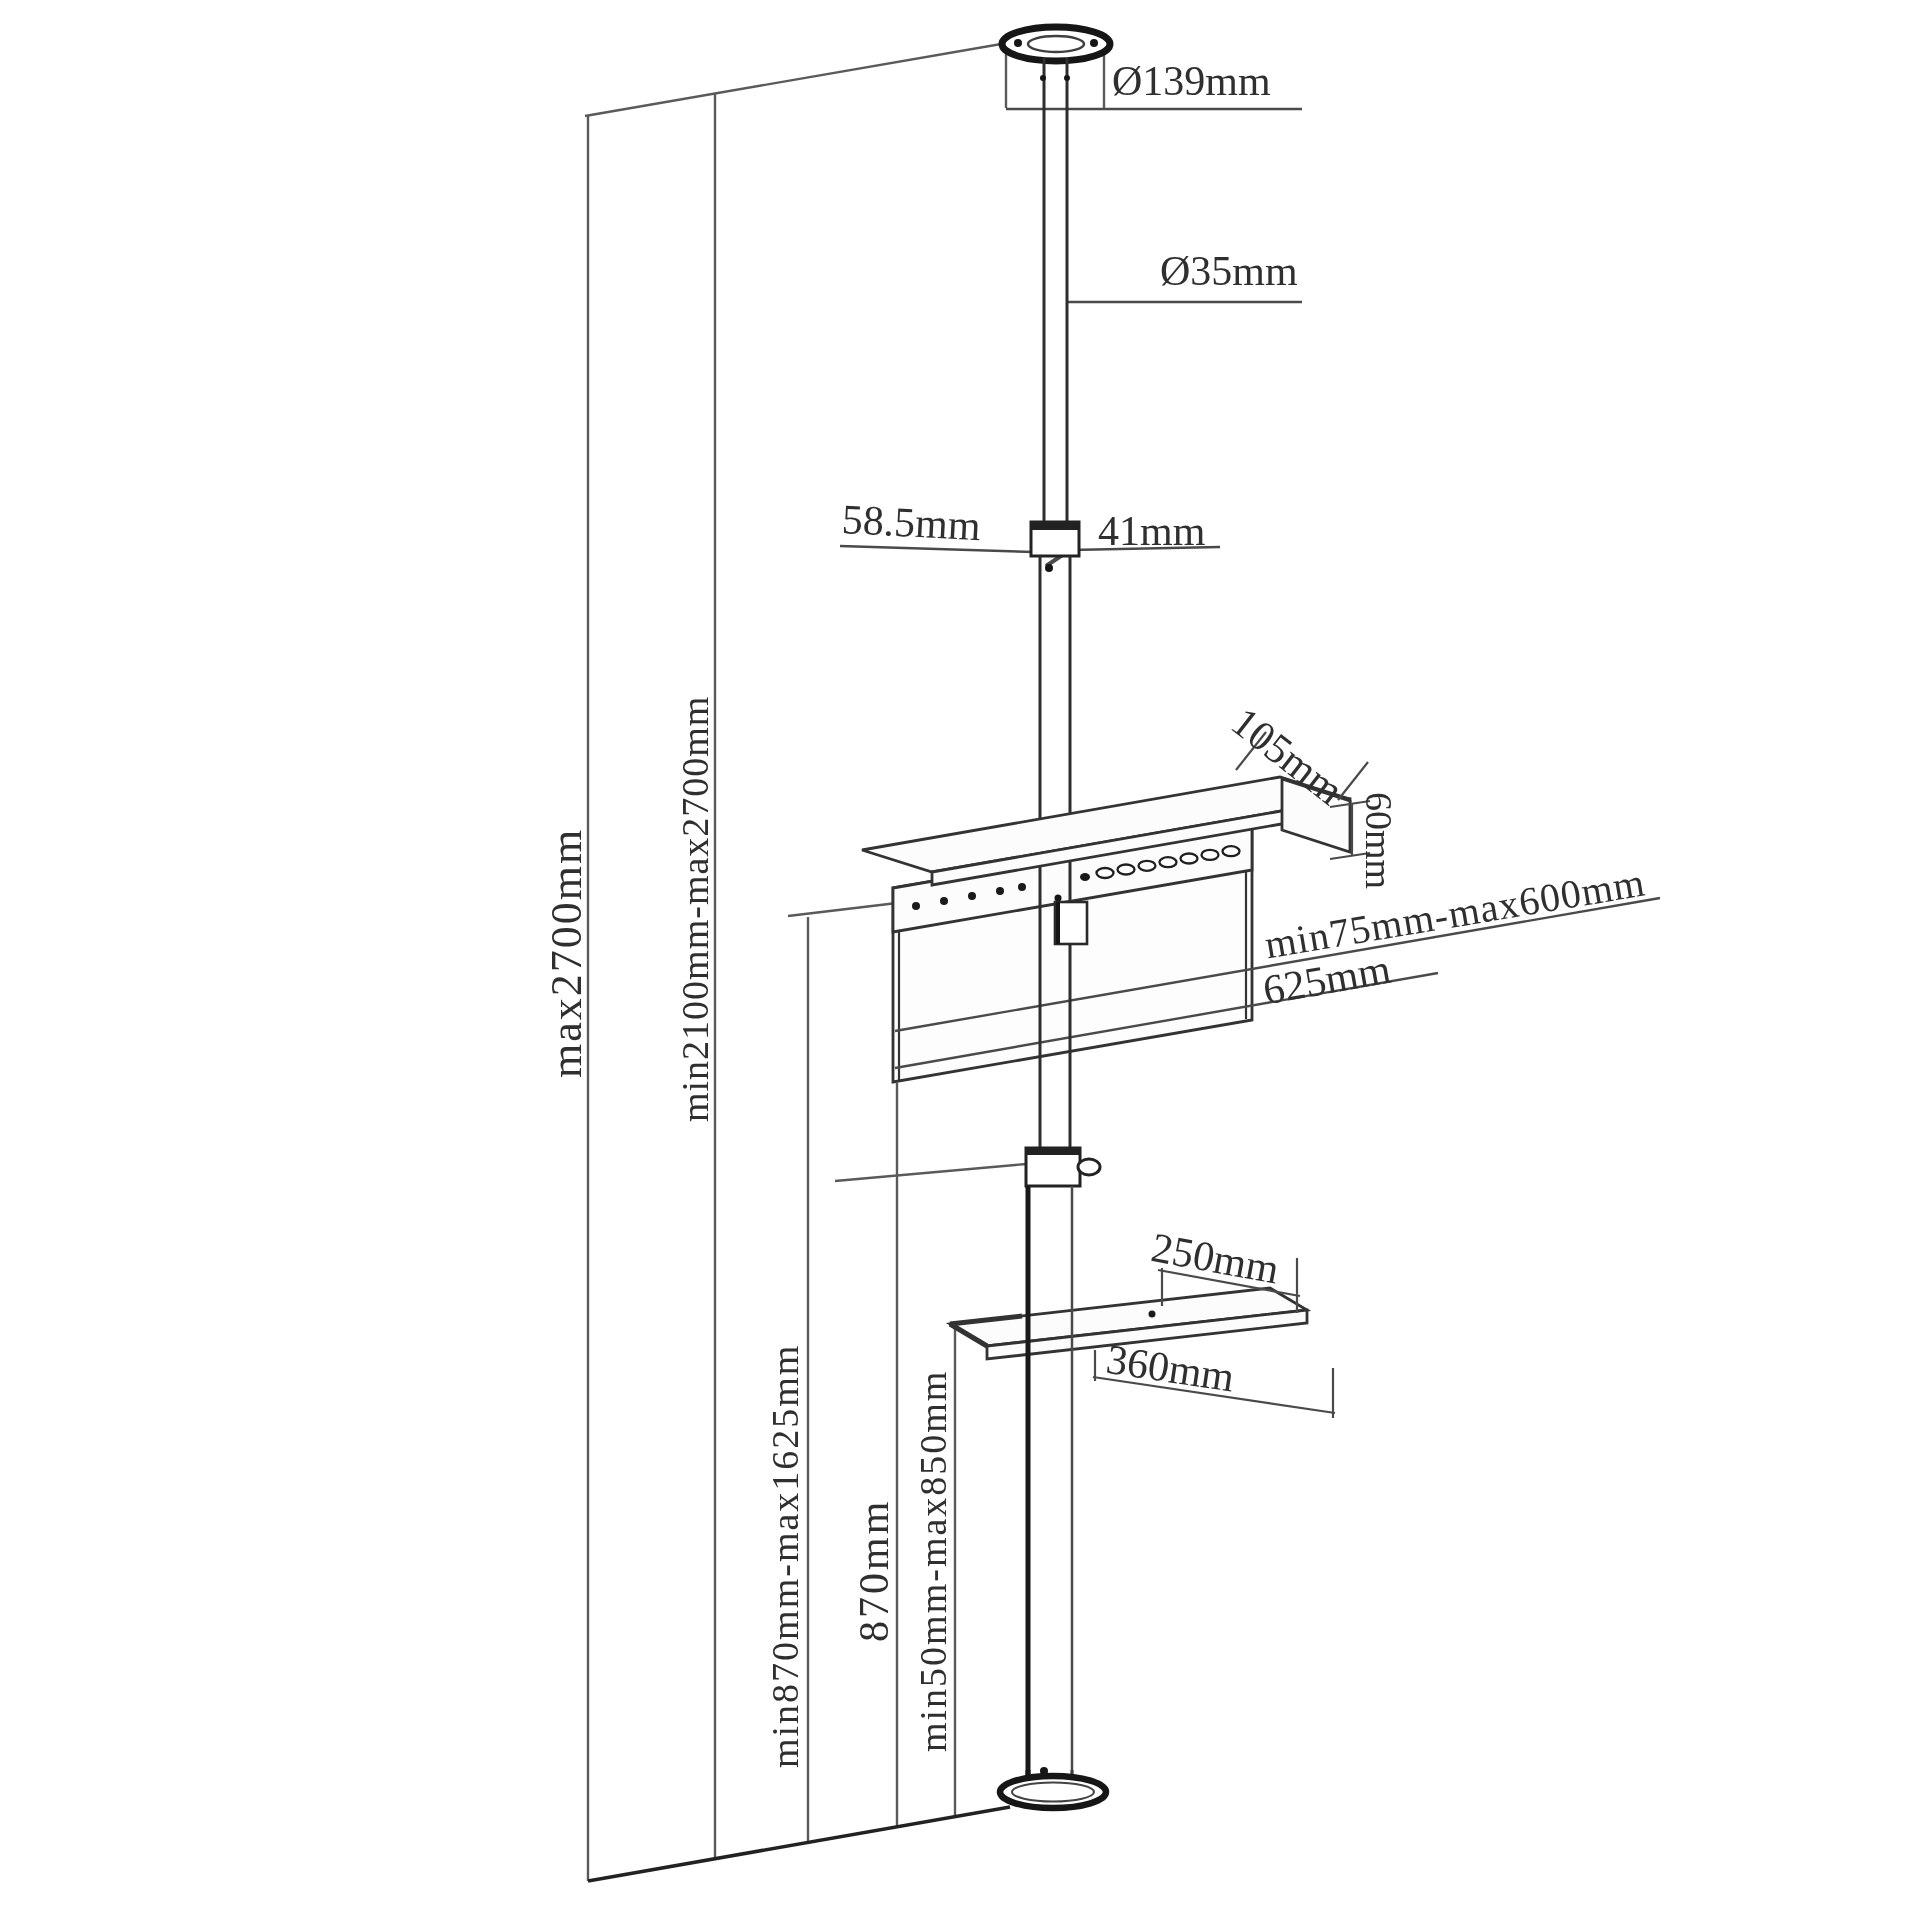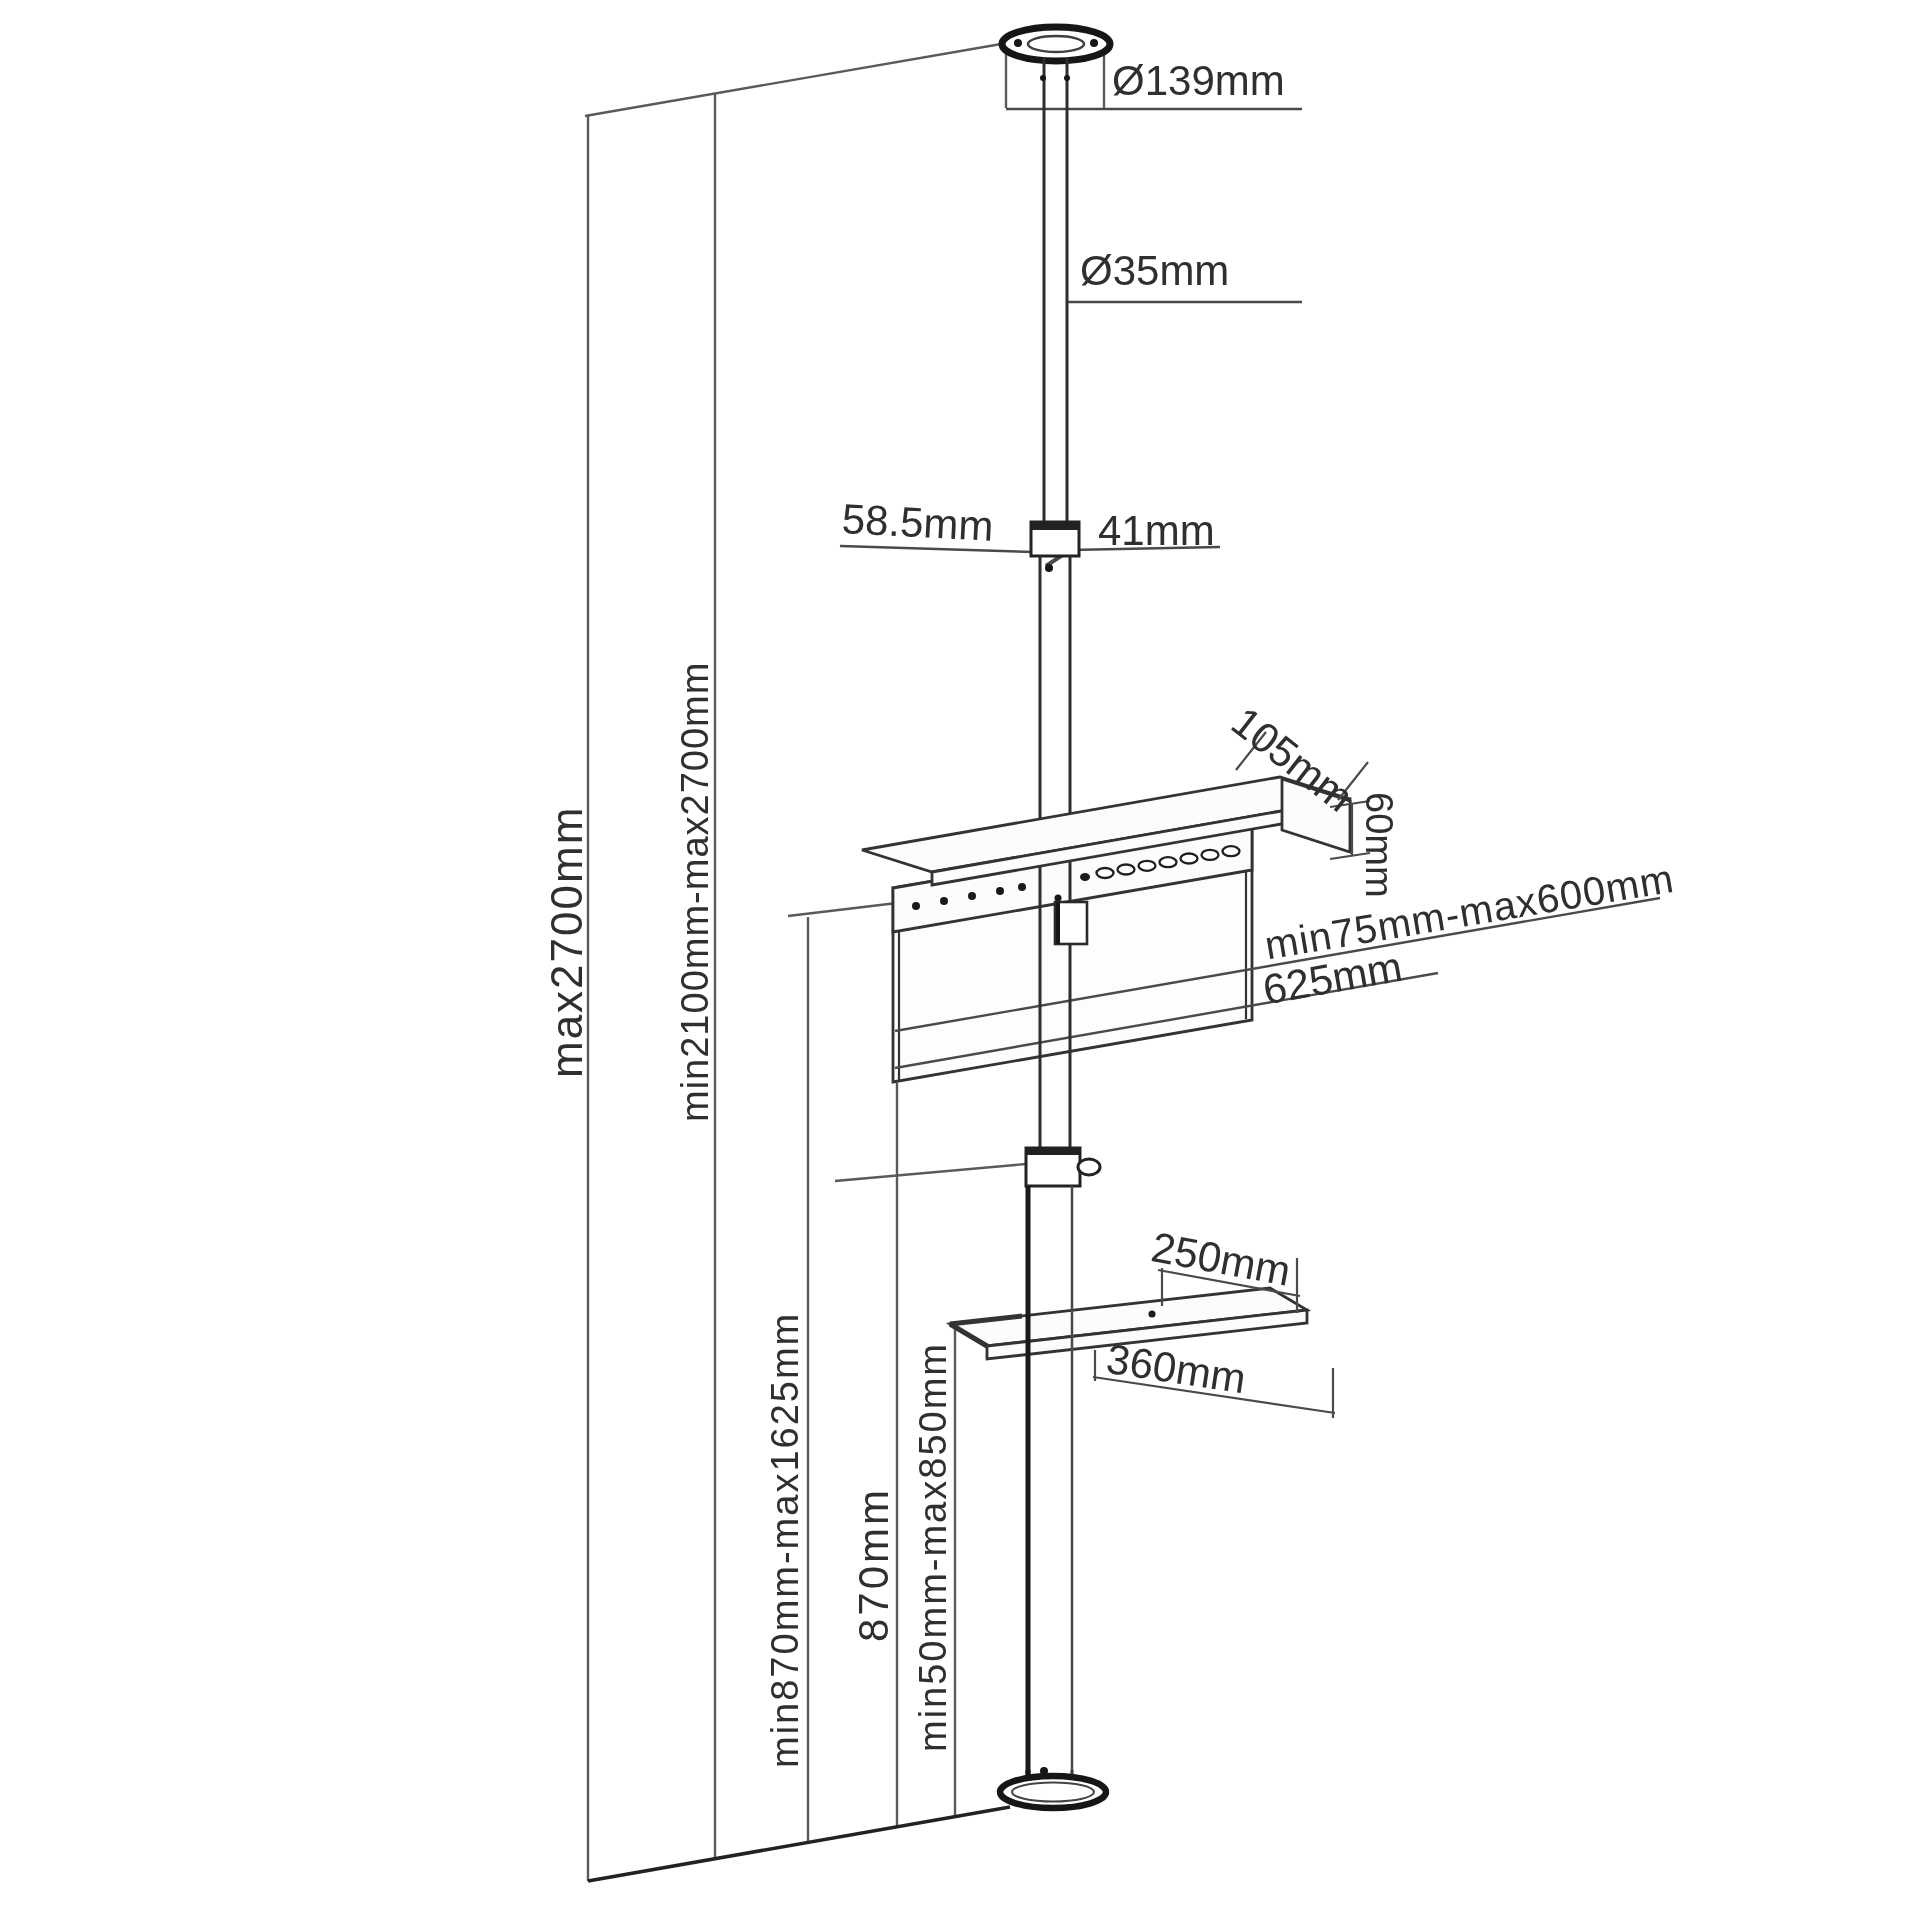--- a/index.html
+++ b/index.html
@@ -1,18 +1,18 @@
 <!DOCTYPE html>
 <html><head>
 <meta charset="utf-8">
 <style>
   html,body{margin:0;padding:0;background:#ffffff;}
   #stage{
     position:relative;width:1920px;height:1920px;background:#ffffff;overflow:hidden;
-    font-family:Liberation Sans, sans-serif;color:#2f2f2f;
+    font-family:Liberation Serif, serif;color:#2f2f2f;
   }
   #linework{position:absolute;left:0;top:0;width:1920px;height:1920px;}
   .lbl{position:absolute;white-space:nowrap;line-height:1;color:#2f2f2f;transform-origin:0 0;}
   .f42{font-size:42px;}
   .f40{font-size:40px;}
   .f38{font-size:38px;}
   .rot-90{transform:rotate(-90deg);}
   .rot90{transform:rotate(90deg);}
 </style>
 </head>
@@ -133,21 +133,21 @@
 
     <g>
       <line x1="1028" y1="1770" x2="1028" y2="1785" stroke="#161616" stroke-width="5"></line>
       <line x1="1072" y1="1770" x2="1072" y2="1786" stroke="#3f3f3f" stroke-width="3"></line>
       <ellipse cx="1053" cy="1792" rx="53" ry="16" fill="#ffffff" stroke="#161616" stroke-width="6.5"></ellipse>
       <ellipse cx="1053" cy="1792" rx="41" ry="9.5" fill="none" stroke="#444444" stroke-width="2"></ellipse>
     </g>
   </svg>
 
   <div class="lbl f42" style="left:1112px;top:60px;">Ø139mm</div>
-  <div class="lbl f42" style="left:1080px;top:250px;">Ø35mm</div>
+  <div class="lbl f42" style="left:1160px;top:250px;">Ø35mm</div>
   <div class="lbl f42" style="left:843px;top:498px;transform:rotate(3deg);">58.5mm</div>
   <div class="lbl f42" style="left:1098px;top:502px;margin-top:8px;">41mm</div>
   <div class="lbl f42" style="left:1250px;top:700px;transform:rotate(38deg);">105mm</div>
   <div class="lbl f38 rot90" style="left:1398px;top:792px;">60mm</div>
   <div class="lbl f40" style="left:1262px;top:926px;transform:rotate(-9.5deg);letter-spacing:1px;">min75mm-max600mm</div>
   <div class="lbl f42" style="left:1260px;top:970px;transform:rotate(-10deg);">625mm</div>
   <div class="lbl f42" style="left:1156px;top:1226px;transform:rotate(10.5deg);">250mm</div>
   <div class="lbl f42" style="left:1110px;top:1338px;transform:rotate(8.5deg);">360mm</div>
 
   <div class="lbl rot-90" style="left:545px;top:1078px;font-size:44px;letter-spacing:2px;">max2700mm</div>

